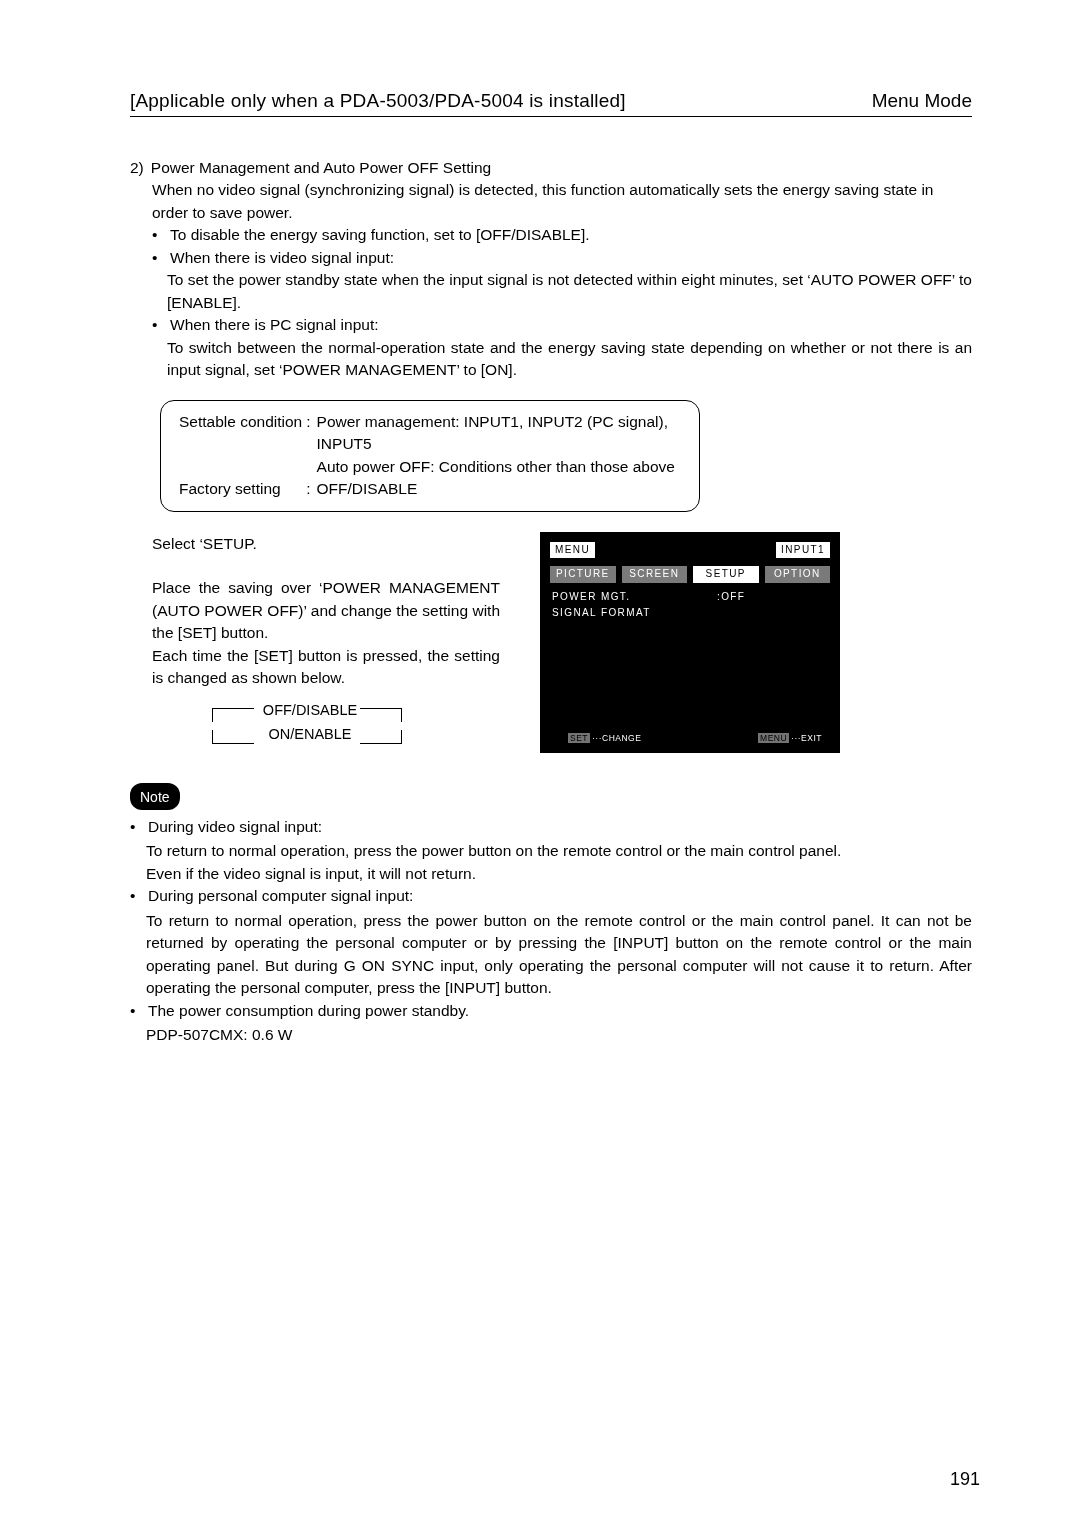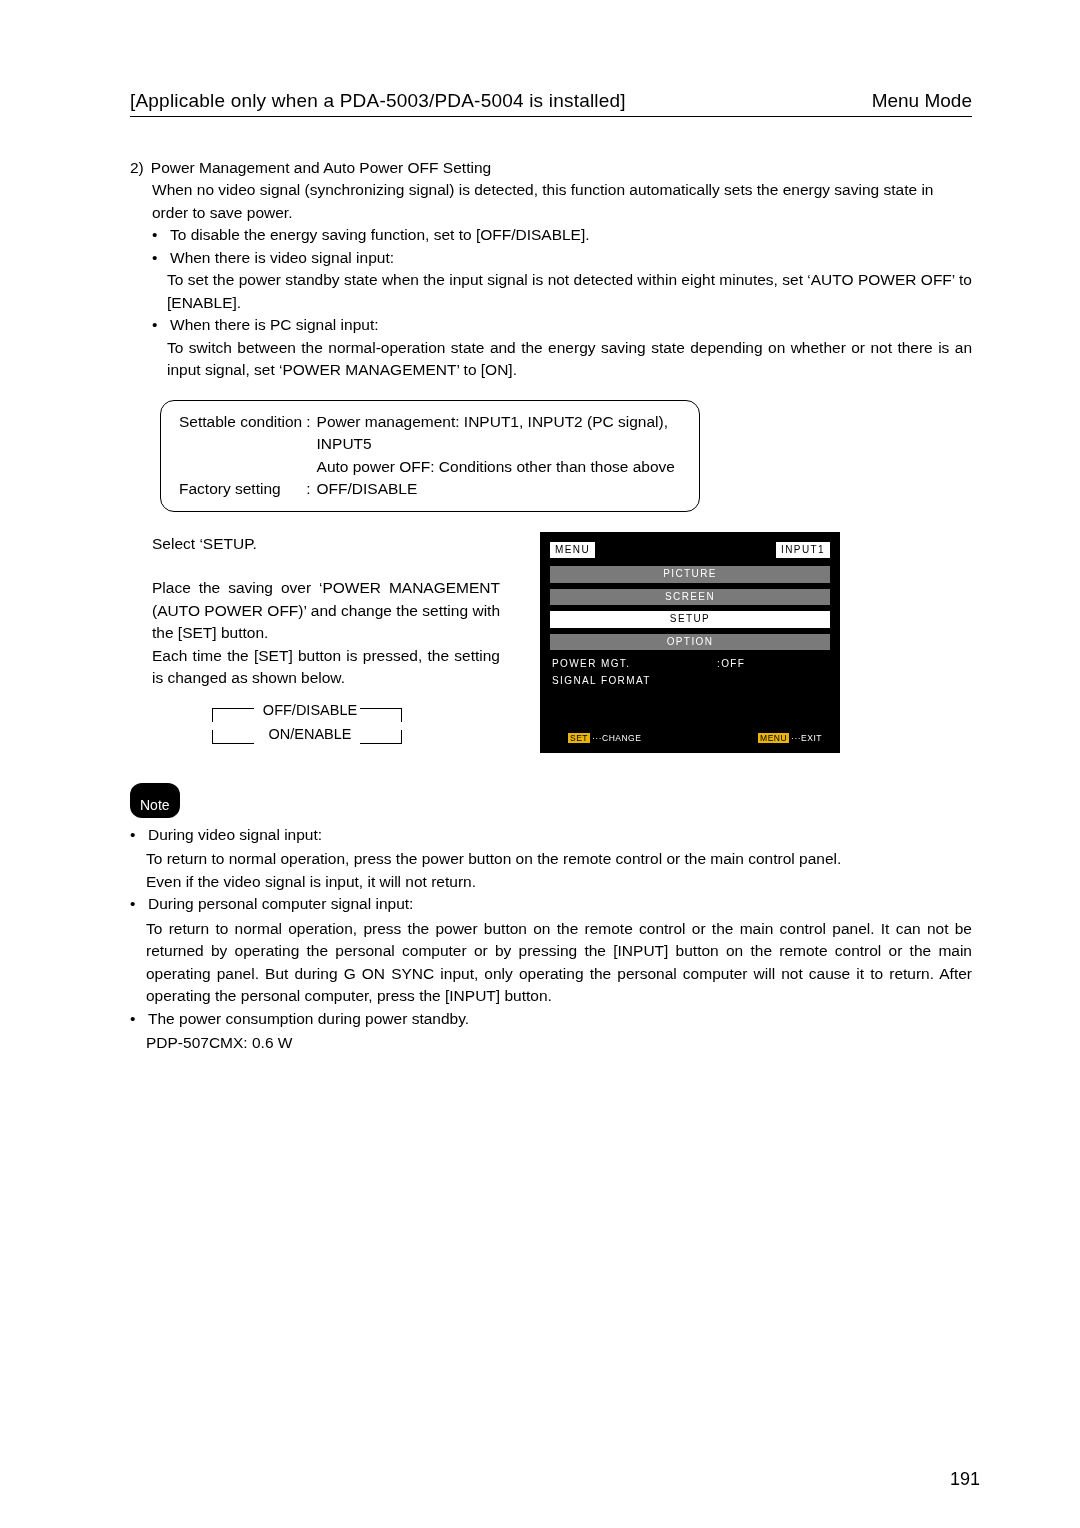--- a/index.html
+++ b/index.html
@@ -123,21 +123,20 @@
     color: #000;
     font-size: 10px;
     letter-spacing: 1.4px;
     font-weight: 400;
     padding: 1px 5px 1px 5px;
   }
   .osd-tabs {
     display: flex;
     gap: 6px;
     margin-bottom: 6px;
-    flex-direction: column;
   }
   .osd-tab {
     background: #7a7a7a;
     color: #fff;
     font-size: 10px;
     letter-spacing: 1.4px;
     padding: 1px 0;
     text-align: center;
     flex: 1;
   }
@@ -156,32 +155,32 @@
     position: absolute;
     bottom: 8px;
     left: 28px;
     right: 18px;
     display: flex;
     justify-content: space-between;
     font-size: 8.5px;
     letter-spacing: 0.5px;
   }
   .osd-bottom .set-key, .osd-bottom .menu-key {
-    background: #eab308;
+    background: #737373;
     color: #000;
     padding: 0 2px;
     margin-right: 2px;
   }
 
   .note-chip {
     display: inline-block;
     background: #000;
     color: #fff;
     font-size: 14px;
-    padding: 12px 10px 3px 10px;
+    padding: 4px 10px 3px 10px;
     border-radius: 12px;
     margin: 30px 0 6px 0;
   }
   .note-block .bullet-row { margin-bottom: 2px; }
   .note-block .sub { padding-left: 16px; text-align: justify; }
 
   .page-num {
     position: absolute;
     bottom: 38px;
     right: 100px;

